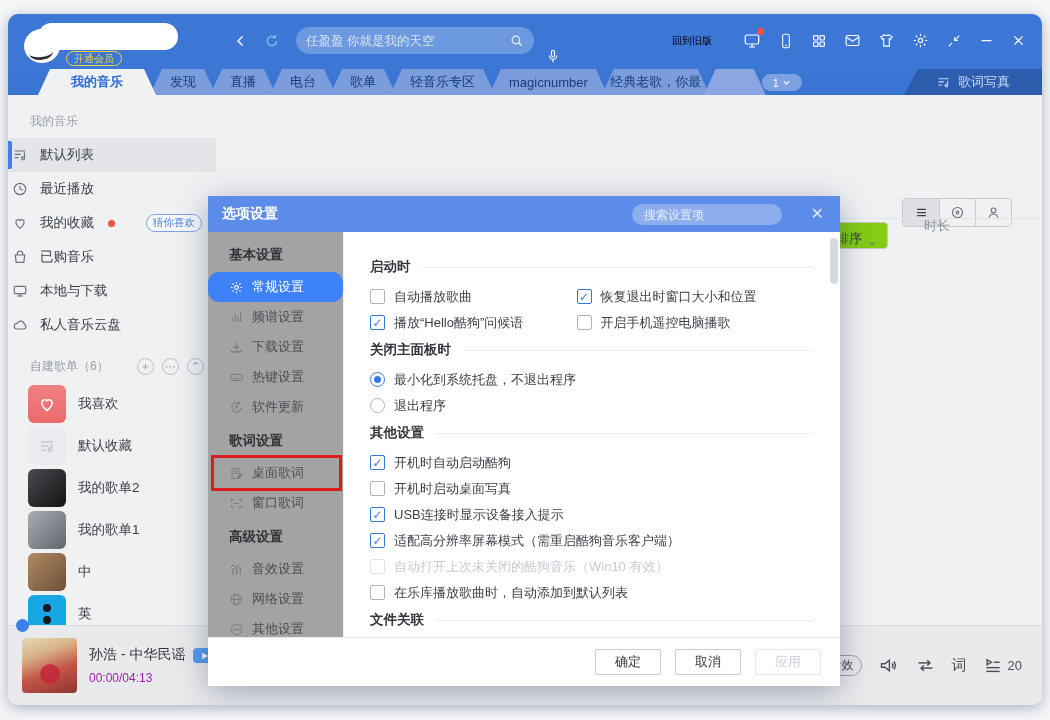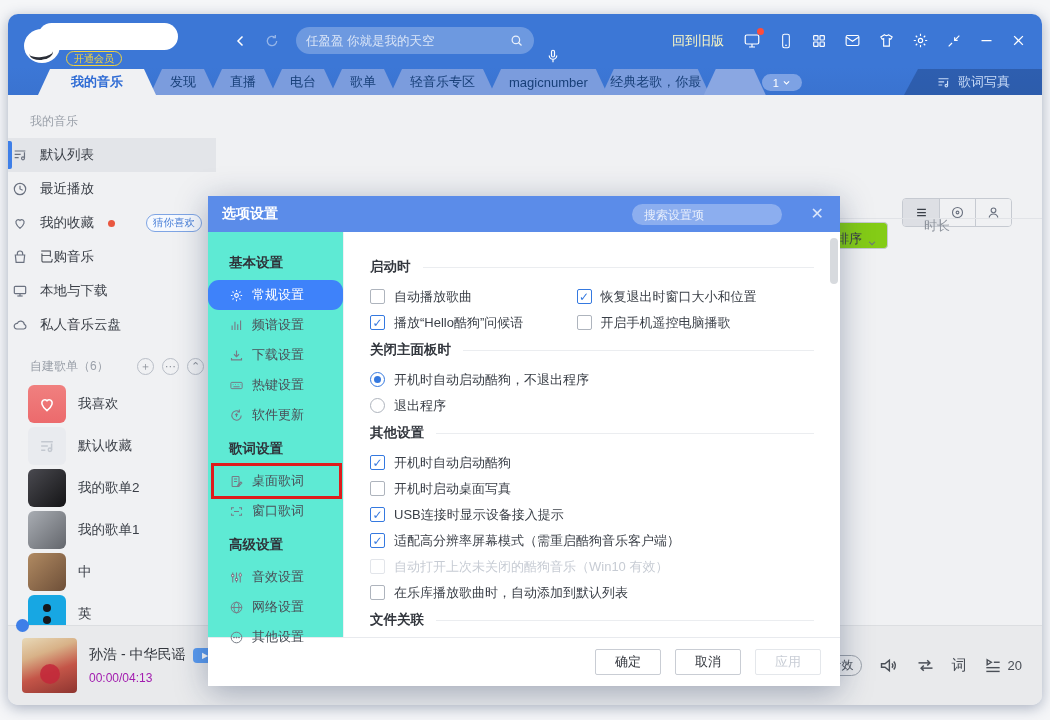--- a/index.html
+++ b/index.html
@@ -23,21 +23,21 @@
   .badge.vip { color:#f2d33c; border:1px solid #f2d33c; }
   .badge.lvl { color:#e8eefb; border:1px solid #cfdcf5; }
   .nav-arrows { position:absolute; left:224px; top:0; height:53px; display:flex; align-items:center; gap:14px; }
   .topbar .dim { opacity:.45; }
   .search-wrap { position:absolute; left:288px; top:13px; width:238px; height:27px;
     background:rgba(255,255,255,.25); border-radius:14px; display:flex; align-items:center; padding:0 10px; }
   .search-wrap input { flex:1; border:0; outline:0; background:transparent; font-size:12.5px; color:#fff; }
   .search-wrap input::placeholder { color:rgba(255,255,255,.75); }
   .identify { position:absolute; left:536px; top:16px; }
   .top-right { position:absolute; right:16px; top:0; height:53px; display:flex; align-items:center; gap:17px; }
-  .old-ver { font-size:13px; color:#fef9c3; margin-right:2px; white-space:nowrap; }
+  .old-ver { font-size:10px; color:#000000; margin-right:14px; white-space:nowrap; }
   .tico { position:relative; display:flex; align-items:center; color:#e8eefb; }
   .red-dot { position:absolute; right:-3px; top:-4px; width:7px; height:7px; border-radius:50%; background:#ff4d3a; }
   svg.ic { display:block; }
 
   
   .tabbar { height:28px; background:linear-gradient(#3c77d6,#3a73d0); flex:none;
     display:flex; align-items:flex-end; padding-left:30px; position:relative; }
   .tab { height:26px; display:flex; align-items:center; justify-content:center;
     font-size:13px; color:#173f78; background:#7b9cdd; margin:0 -6px 0 0;
     clip-path:polygon(12px 0,calc(100% - 12px) 0,100% 100%,0 100%);
@@ -98,21 +98,21 @@
     box-shadow:0 6px 30px rgba(20,40,80,.35); display:flex; flex-direction:column; z-index:5; }
   .dlg-header { height:36px; flex:none; background:#5b8ce9; display:flex; align-items:center;
     padding:0 14px; color:#fff; position:relative; }
   .dlg-title { font-size:14px; font-weight:bold; }
   .dlg-search { position:absolute; right:58px; top:8px; width:150px; height:21px;
     background:rgba(255,255,255,.3); border-radius:11px; display:flex; align-items:center; padding:0 12px; }
   .dlg-search input { width:100%; border:0; outline:0; background:transparent; font-size:12px; color:#fff; }
   .dlg-search input::placeholder { color:rgba(255,255,255,.8); }
   .dlg-close { position:absolute; right:16px; top:8px; color:#dbe6fb; font-size:16px; }
   .dlg-body { flex:1; display:flex; min-height:0; }
-  .dlg-nav { width:136px; flex:none; background:#5eead4; padding-top:12px; border-right:1px solid #eef0f4; }
+  .dlg-nav { width:136px; flex:none; background:#a3a3a3; padding-top:4px; border-right:1px solid #eef0f4; }
   .dlg-nav-header { font-size:13.5px; font-weight:bold; color:#2f333a; padding:10px 0 8px 21px; }
   .dlg-nav-item { height:30px; display:flex; align-items:center; gap:8px; padding-left:21px;
     font-size:13px; color:#4a4f57; position:relative;border-radius:11px; }
   .dlg-nav-item .nico { color:#767c86; }
   .dlg-nav-item.active { background:#3e82fa; color:#fff; }
   .dlg-nav-item.active .nico { color:#fff; }
   .dlg-nav-item.hl::after { content:""; position:absolute; left:3px; right:1px; top:-3px; bottom:-3px;
     border:3px solid #de1c1c; pointer-events:none; }
   .dlg-content { flex:1; padding:16px 26px 0 26px; position:relative; overflow:hidden; font-size:13px; color:#3a3f47; }
   .sec-title { display:flex; align-items:center; gap:12px; font-weight:bold; color:#33373e;
@@ -594,21 +594,21 @@
               </div>
           </div>
 
           <div class="sec-title">
             <span>关闭主面板时</span>
               <span class="rule"></span>
           </div>
           <div class="opt-col">
             <div class="opt">
               <span class="rd on"></span>
-              <span>开机时自动启动酷狗，不退出程序</span>
+              <span>最小化到系统托盘，不退出程序</span>
               </div>
             <div class="opt">
               <span class="rd"></span>
               <span>退出程序</span>
               </div>
           </div>
 
           <div class="sec-title">
             <span>其他设置</span>
               <span class="rule"></span>

